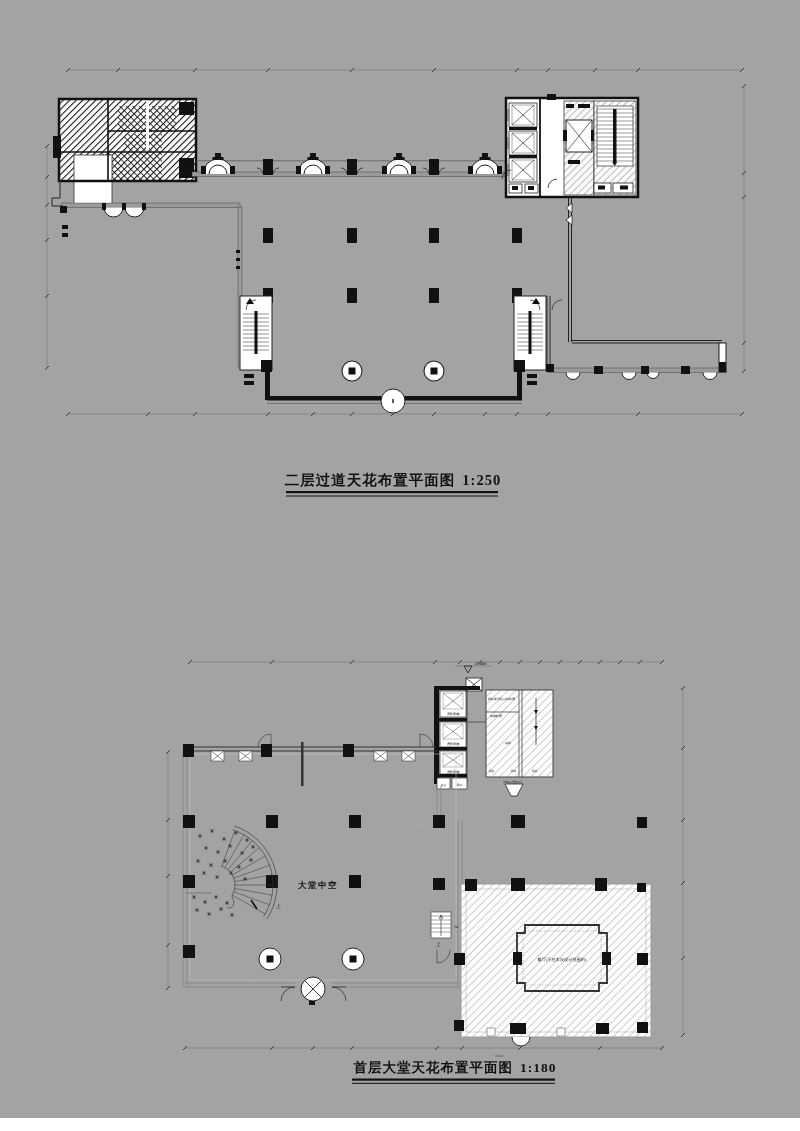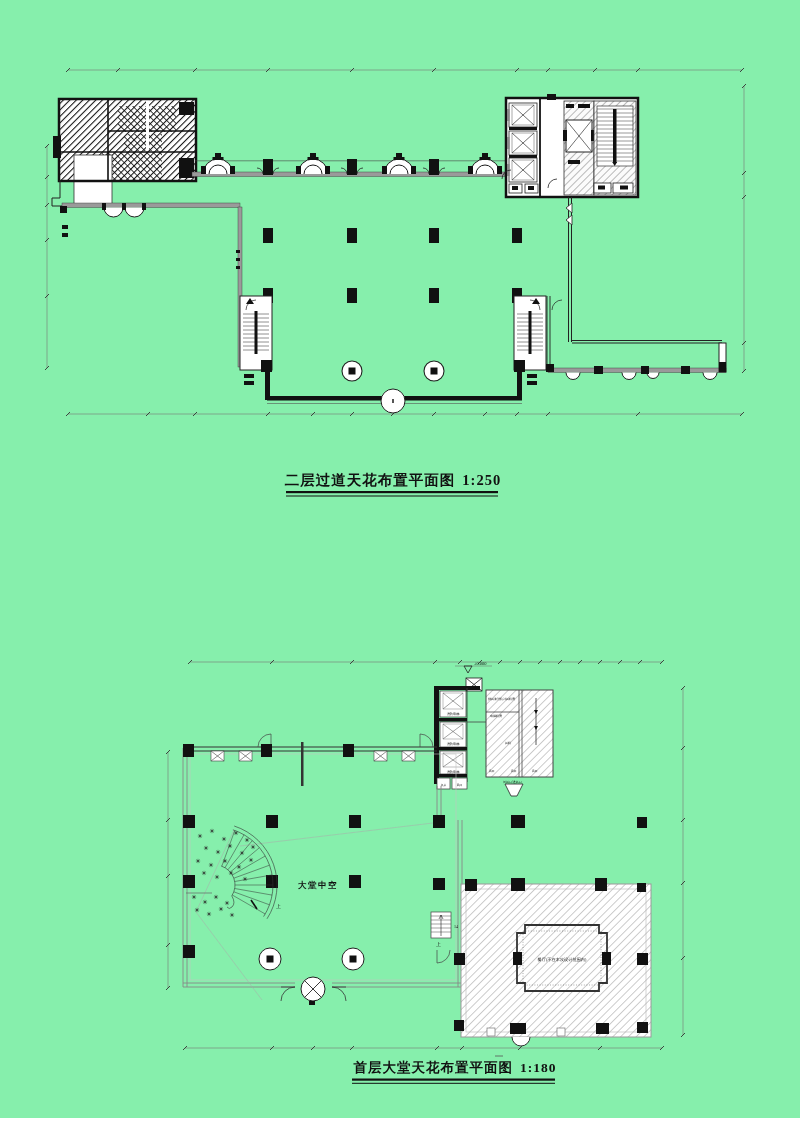--- a/index.html
+++ b/index.html
@@ -1,16 +1,16 @@
 <!DOCTYPE html>
 <html><head>
 <meta charset="utf-8">
 <style>
   html,body{margin:0;padding:0;background:#ffffff;}
-  .sheet{position:relative;width:800px;height:1118px;background:#86efac;overflow:hidden;
+  .sheet{position:relative;width:800px;height:1118px;background:#a3a3a3;overflow:hidden;
          font-family:"Liberation Serif", serif;}
   svg{position:absolute;left:0;top:0;}
   text{font-family:"Liberation Serif", serif;fill:#111;}
   .title-text{font-weight:bold;letter-spacing:1px;}
 </style>
 </head>
 <body>
 
 <div class="sheet">
 <svg width="800" height="1131" viewBox="0 0 800 1131">

